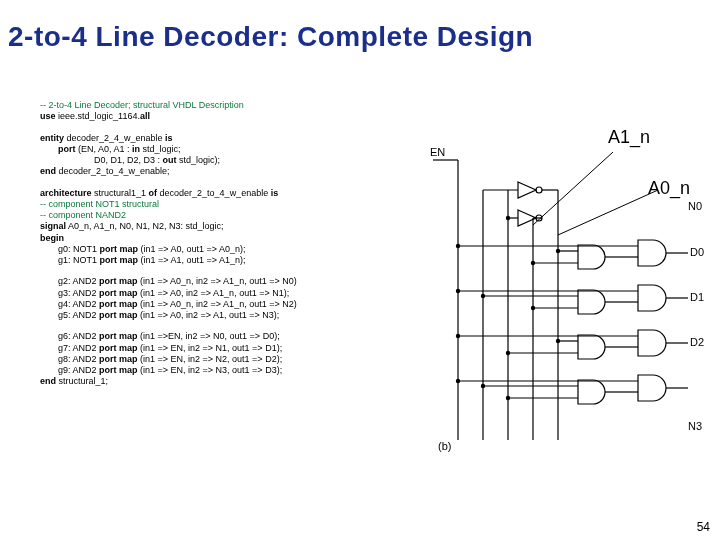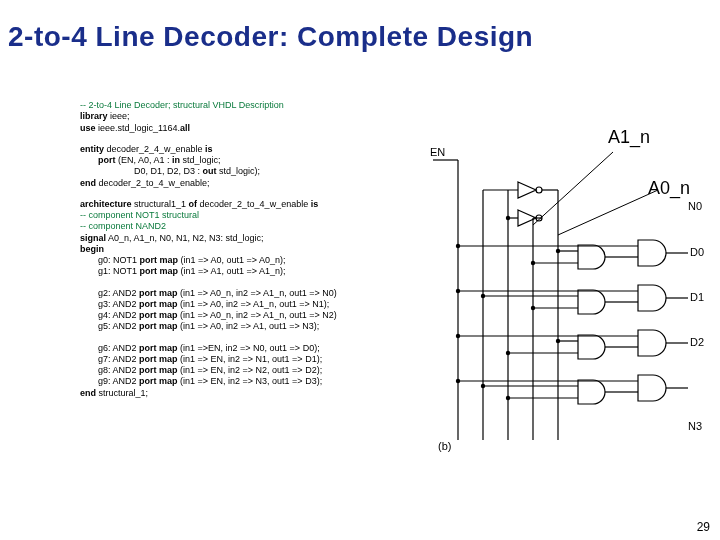--- a/index.html
+++ b/index.html
@@ -25,21 +25,21 @@
     top: 100px;
     width: 400px;
     font-family: Verdana, Arial, sans-serif;
     font-size: 9px;
     line-height: 1.25;
     color: #000;
   }
   .code-area p { margin: 0; }
   .comment { color: #0a7a3c; }
   .kw { font-weight: bold; }
-  .block { margin-bottom: 10px; margin-left: 40px; }
+  .block { margin-bottom: 10px; }
   .indent1 { padding-left: 18px; }
   .indent3 { padding-left: 54px; }
   .diagram {
     position: absolute;
     right: 12px;
     top: 140px;
     width: 280px;
     height: 320px;
     text-align: center;
   }
@@ -68,21 +68,20 @@
   }
 </style>
 </head>
 <body>
 
 <div class="title">2-to-4 Line Decoder: Complete Design</div>
 
 <div class="code-area">
   <div class="block">
     <p><span class="comment">-- 2-to-4 Line Decoder; structural VHDL Description</span></p>
-    <p><span class="kw">library</span><span> ieee;</span></p>
     <p><span class="kw">use</span><span> ieee.std_logic_1164.</span><span class="kw">all</span></p>
   </div>
   <div class="block">
     <p><span class="kw">entity</span><span> decoder_2_4_w_enable </span><span class="kw">is</span></p>
     <p class="indent1"><span class="kw">port</span><span> (EN, A0, A1 : </span><span class="kw">in</span><span>  std_logic;</span></p>
     <p class="indent3"><span>D0, D1, D2, D3 : </span><span class="kw">out</span><span> std_logic);</span></p>
     <p><span class="kw">end</span><span> decoder_2_to_4_w_enable;</span></p>
   </div>
   <div class="block">
     <p><span class="kw">architecture</span><span> structural1_1 </span><span class="kw">of</span><span> decoder_2_to_4_w_enable </span><span class="kw">is</span></p>
@@ -202,13 +201,13 @@
     <text x="262" y="206">D2</text>
     <text x="260" y="290">N3</text>
     <text x="10" y="310">(b)</text>
   </g>
 
   <line x1="185" y1="12" x2="105" y2="85" stroke="#000" stroke-width="1"></line>
   <line x1="230" y1="50" x2="130" y2="95" stroke="#000" stroke-width="1"></line>
 </svg>
 </div>
 
-<div class="pagenum">29</div>
+<div class="pagenum">54</div>
 
 </body></html>

